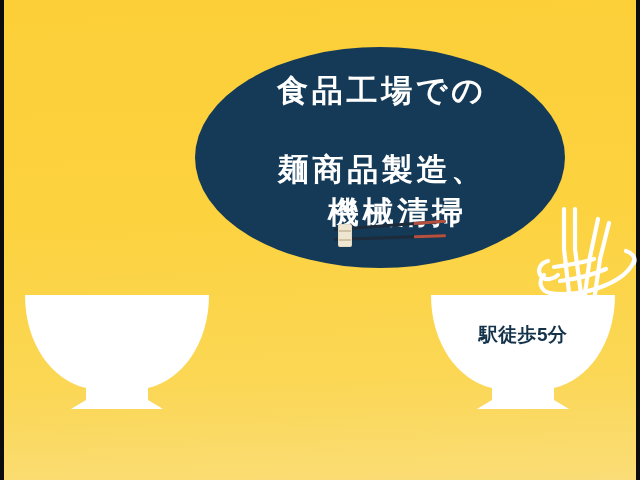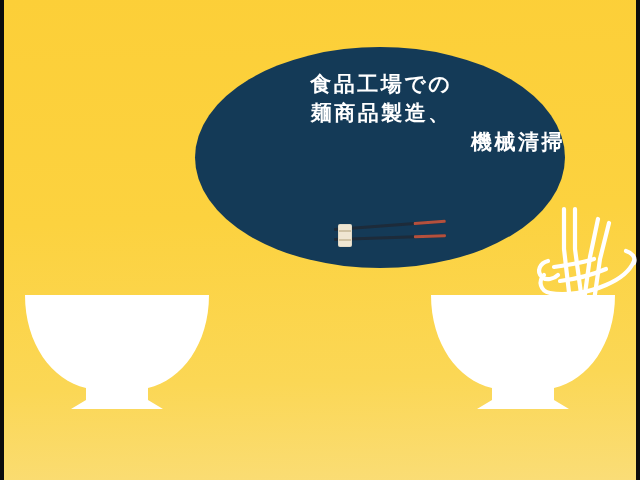--- a/index.html
+++ b/index.html
@@ -54,29 +54,29 @@
 
   
   .hero-title {
     position: absolute;
     left: 195px;
     top: 70px;
     width: 370px;
     text-align: center;
     color: #FFFFFF;
     font-weight: 700;
-    font-size: 21px;
+    font-size: 31px;
     line-height: 1.38;
     letter-spacing: 0.12em;
     text-indent: 0.12em;
     white-space: nowrap;
   }
   .hero-title .tline { display: block; }
-  .hero-title .tline.l2 { padding-left: 0.0em; }
-  .hero-title .tline.l3 { padding-left: 1.0em; text-align: right; }
+  .hero-title .tline.l2 { padding-left: 0.0em; margin-top: 36px; }
+  .hero-title .tline.l3 { padding-left: 1.0em; }
 
   
   .chopsticks {
     position: absolute;
     left: 330px;
     top: 222px;
     width: 120px;
     height: 28px;
   }
   .chopstick {
@@ -236,17 +236,20 @@
       </div>
     </div>
 
 
     <div class="bowl b3">
       <div class="bowl-shape">
         <svg viewBox="0 0 190 120" width="190" height="120">
           <path d="M3 3 L187 3 C187 52 160 88 126 96 L126 108 L141 117 L49 117 L64 108 L64 96 C30 88 3 52 3 3 Z" fill="#FFFFFF"></path>
         </svg>
       </div>
+      <div class="bowl-label">
+        <span class="lbl-line">駅徒歩5分</span>
+      </div>
     </div>
 
   </div>
 
 </div>
 
 </body></html>

